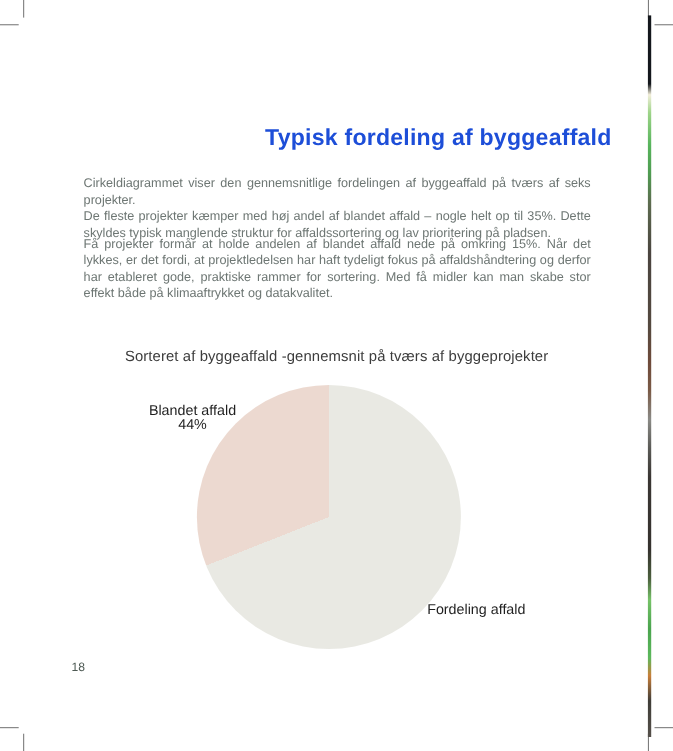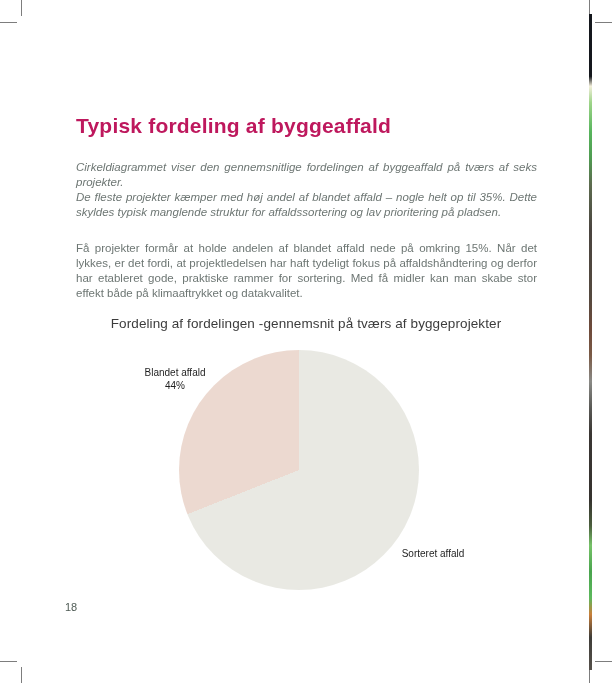--- a/index.html
+++ b/index.html
@@ -30,40 +30,40 @@
       #54493f 43%, #6e4a3a 48%, #7a5a46 52%,
       #8a8a86 56%, #5a5a56 60%,
       #3a3633 64%, #35322e 74%,
       #4b5e3d 78%, #76c268 81%, #4aa44e 85%, #5cb85c 89%,
       #c97f3a 91.5%,
       #3f3d38 95%, #55504a 100%);
   }
   
   .doc-title{
     position:absolute;left:76px;top:100px;width:480px;
-    font-size:21px;font-weight:700;color:#be185d;letter-spacing:.2px;
+    font-size:21px;font-weight:700;color:#1d4ed8;letter-spacing:.2px;text-align:right;
   }
   .body-copy{
     position:absolute;left:76px;width:461px;
     font-size:11.5px;line-height:15px;color:#6d7673;
     text-align:justify;
   }
   .para-1{top:160px;}
-  .para-1 .sub{margin:0;font-style:italic;}
-  .para-2{top:241px;}
+  .para-1 .sub{margin:0;}
+  .para-2{top:215px;}
   .chart-title{
     position:absolute;left:66px;top:316px;width:480px;
     text-align:center;font-size:13.5px;color:#3c3c3c;letter-spacing:.1px;
   }
   .pie{
     position:absolute;left:179px;top:350px;width:240px;height:240px;border-radius:50%;
   }
   .pie-label{
     position:absolute;width:130px;text-align:center;
-    font-size:10px;line-height:13px;color:#1f1f1f;
+    font-size:13px;line-height:13px;color:#1f1f1f;
   }
   .label-blandet{left:110px;top:366px;}
   .label-sorteret{left:368px;top:547px;}
   .page-number{
     position:absolute;left:65px;top:601px;
     font-size:11px;color:#4e5a54;
   }
 </style>
 </head>
 <body>
@@ -81,26 +81,26 @@
 
 <h1 class="doc-title">Typisk fordeling af byggeaffald</h1>
 
 <div class="body-copy para-1">
   <p class="sub">Cirkeldiagrammet viser den gennemsnitlige fordelingen af byggeaffald på tværs af seks projekter.</p>
   <p class="sub">De fleste projekter kæmper med høj andel af blandet affald – nogle helt op til 35%. Dette skyldes typisk manglende struktur for affaldssortering og lav prioritering på pladsen.</p>
 </div>
 
 <div class="body-copy para-2">Få projekter formår at holde andelen af blandet affald nede på omkring 15%. Når det lykkes, er det fordi, at projektledelsen har haft tydeligt fokus på affaldshåndtering og derfor har  etableret gode, praktiske rammer for sortering. Med få midler kan man skabe stor effekt både på klimaaftrykket og datakvalitet.</div>
 
-<div class="chart-title">Fordeling af fordelingen -gennemsnit på tværs af byggeprojekter</div>
+<div class="chart-title">Sorteret af byggeaffald -gennemsnit på tværs af byggeprojekter</div>
 
 <div class="pie" style="background: conic-gradient(rgb(233, 233, 227) 0deg, rgb(233, 233, 227) 248.4deg, rgb(236, 217, 208) 248.4deg, rgb(236, 217, 208) 360deg);"></div>
 
 <div class="pie-label label-blandet">
   <div>Blandet affald</div>
   <div>44%</div>
 </div>
 
 <div class="pie-label label-sorteret">
-  <div>Sorteret affald</div>
+  <div>Fordeling affald</div>
 </div>
 
 <div class="page-number">18</div>
 
 </body></html>

